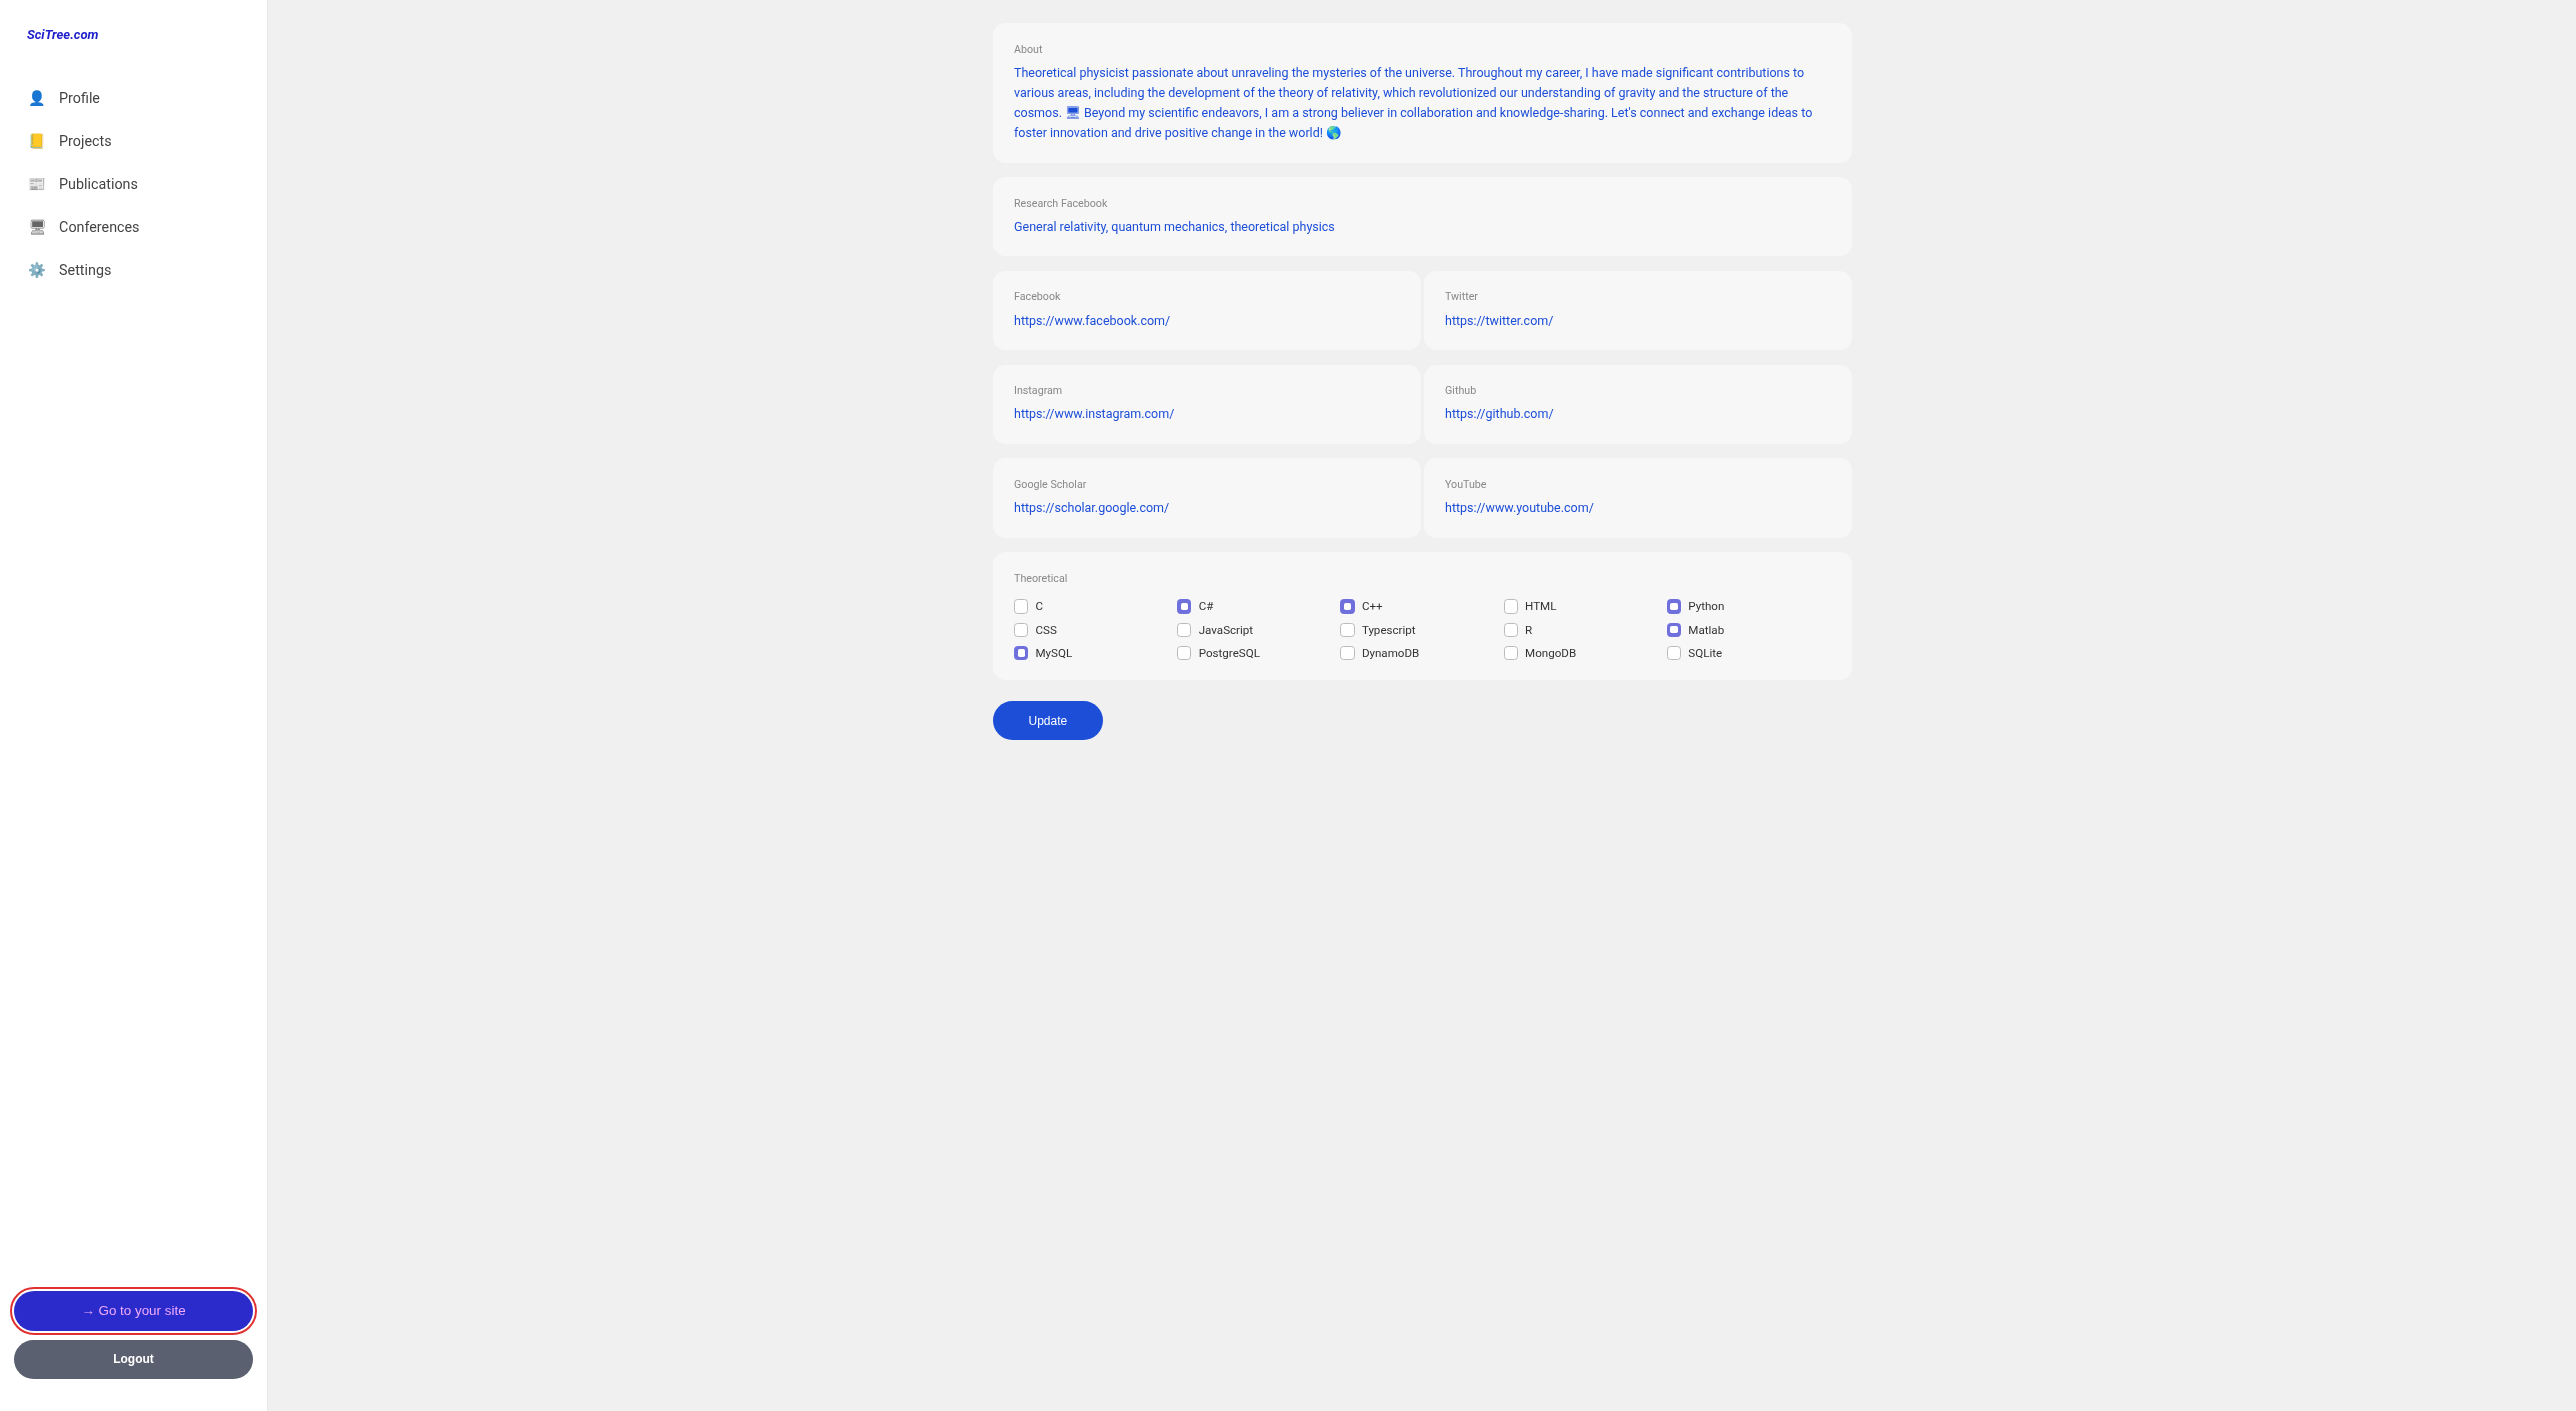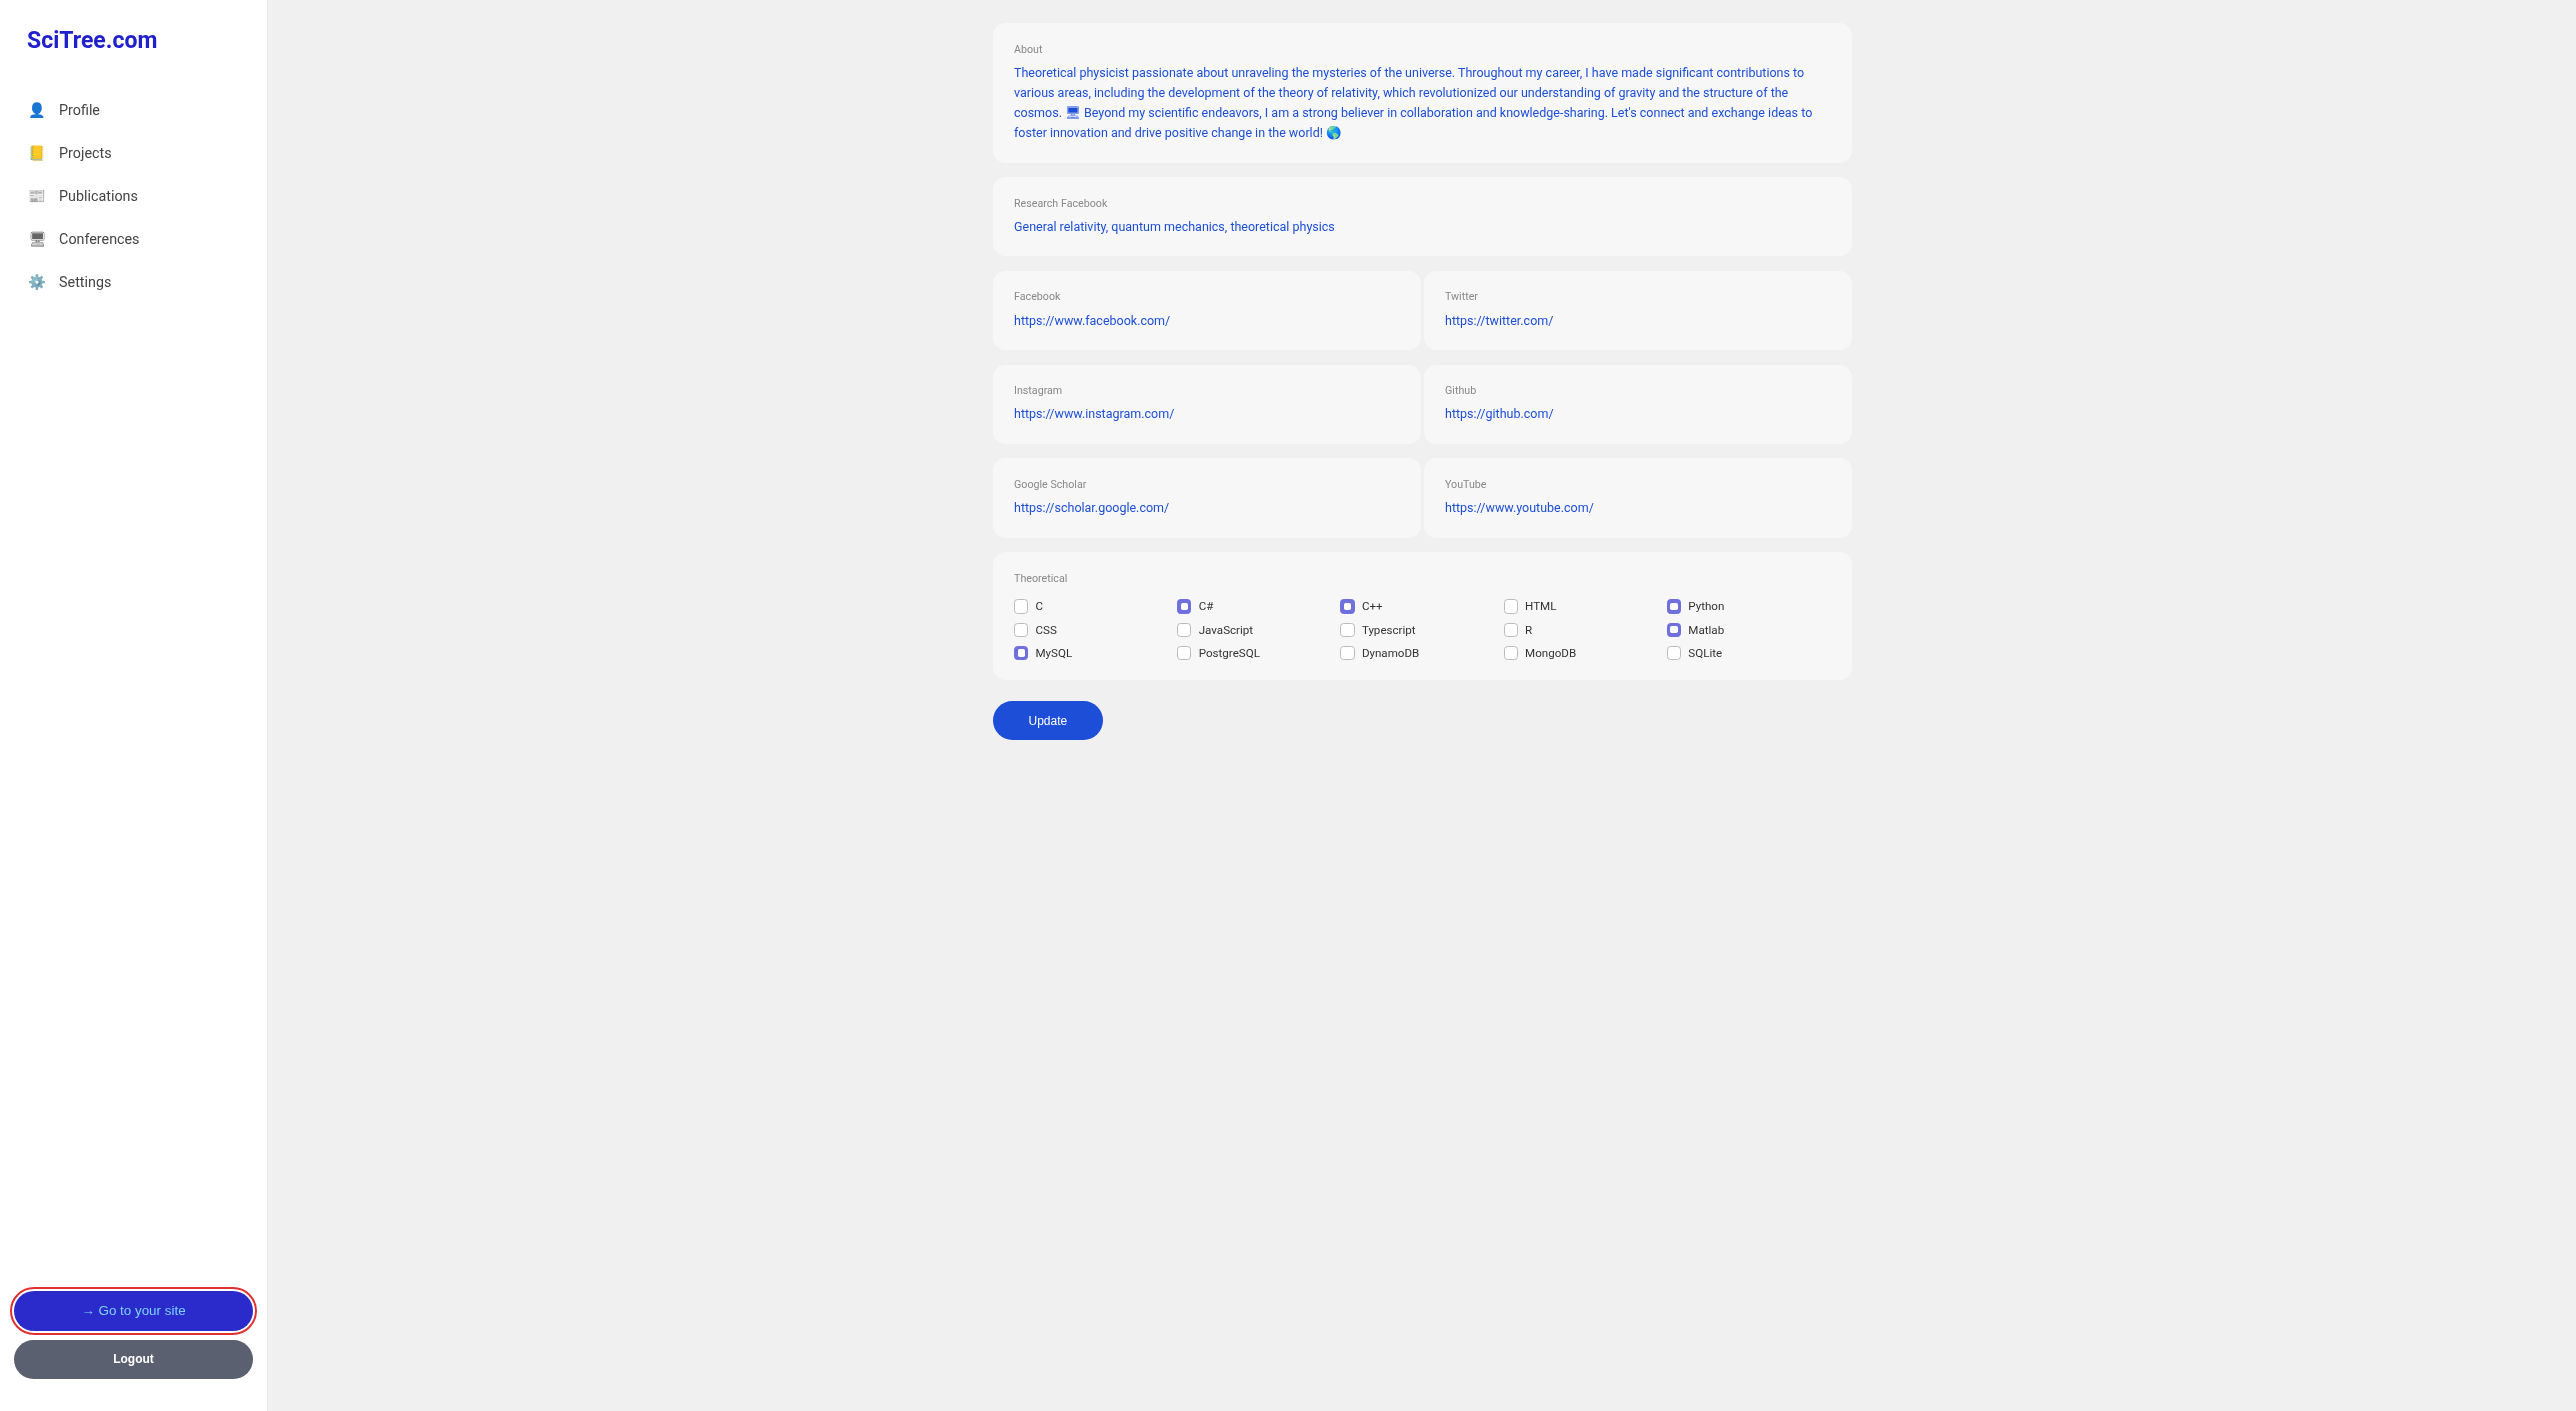--- a/index.html
+++ b/index.html
@@ -17,23 +17,24 @@
       min-width: 268px;
       background: #ffffff;
       display: flex;
       flex-direction: column;
       padding: 27px 0 18px 0;
       border-right: 0.9px solid #e8e8e8;
       position: relative;
     }
     .sidebar-logo {
       padding: 0 27px 36px 27px;
-      font-size: 23px;
+      font-size: 13px;
       font-weight: 700;
       color: #2020cc;
+      font-style: italic;
     }
     .sidebar-nav {
       flex: 1;
       display: flex;
       flex-direction: column;
       gap: 3.6px;
       padding: 0 14.3px;
     }
     .sidebar-item {
       display: flex;
@@ -60,21 +61,21 @@
       display: flex;
       flex-direction: column;
       gap: 9px;
     }
     .btn-goto-site {
       display: flex;
       align-items: center;
       justify-content: center;
       gap: 7.2px;
       background: #2b2bcc;
-      color: #7dd3fc;
+      color: #f0abfc;
       border: none;
       border-radius: 27px;
       padding: 12.5px 18px;
       font-size: 13.4px;
       font-weight: 500;
       cursor: pointer;
       outline: 2.7px solid #e03030;
       outline-offset: 2.7px;
     }
     .btn-logout {

